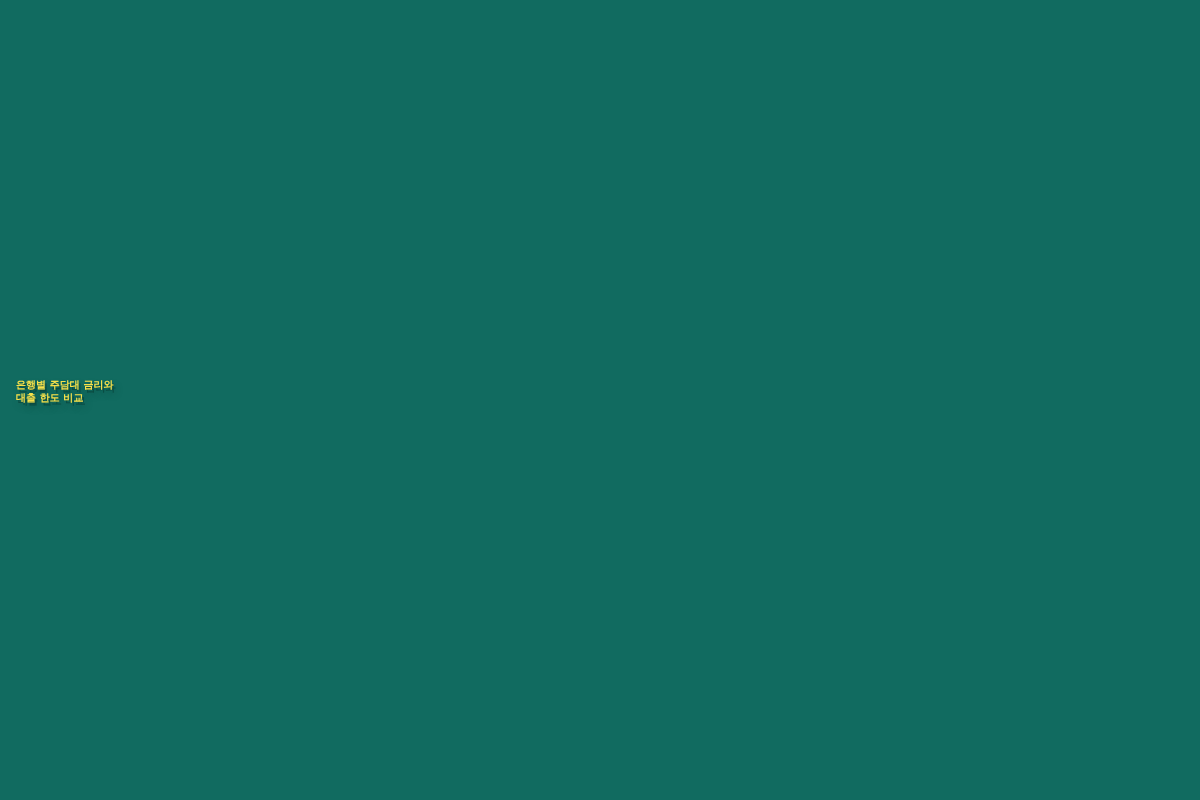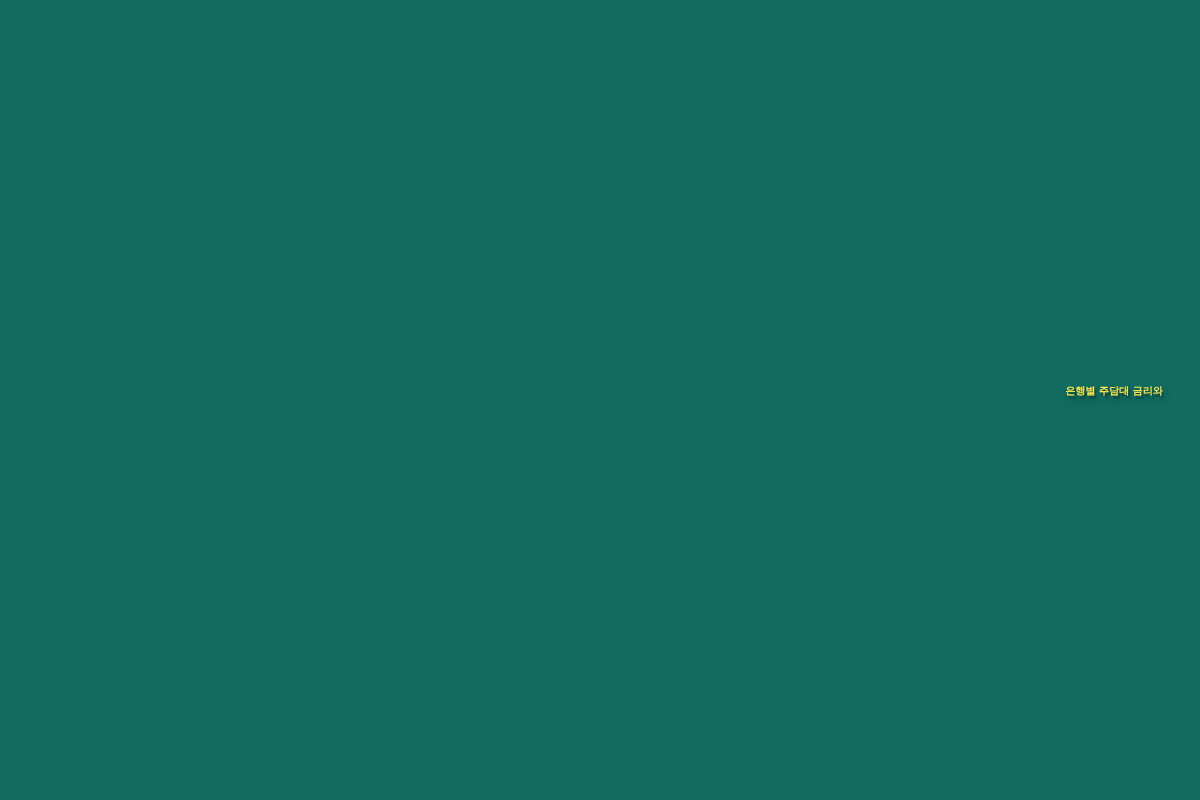--- a/index.html
+++ b/index.html
@@ -22,22 +22,22 @@
     box-sizing: border-box;
     display: flex;
     flex-direction: column;
     align-items: center;
     justify-content: center;
     background-color: #116B60; 
   }
 
   #title-block {
     width: 100%;
-    text-align: right;
-    padding: 0 37px;
+    text-align: left;
+    padding: 0 16px;
     box-sizing: border-box;
     
     margin-top: -18px;
   }
 
   .title-line {
     display: block;
     color: #F7E04A;
     font-family: "DejaVu Sans", "Liberation Sans", sans-serif;
     font-weight: 700;
@@ -58,16 +58,17 @@
 </style>
 </head>
 <body>
 
 <div id="banner" style="background-color: rgb(17, 107, 96);">
 
   <div id="title-block">
 
     <span class="title-line line-1" style="color: rgb(247, 224, 74); text-shadow: rgba(8, 56, 50, 0.55) 2px 3px 0px, rgba(8, 56, 50, 0.35) 3px 5px 7px; font-size: 10px;">은행별 주담대 금리와</span>
 
+    <span class="title-line line-2" style="color: rgb(247, 224, 74); text-shadow: rgba(8, 56, 50, 0.55) 2px 3px 0px, rgba(8, 56, 50, 0.35) 3px 5px 7px; font-size: 10px;">대출 한도 비교</span>
 
   </div>
 
 </div>
 
 </body></html>

